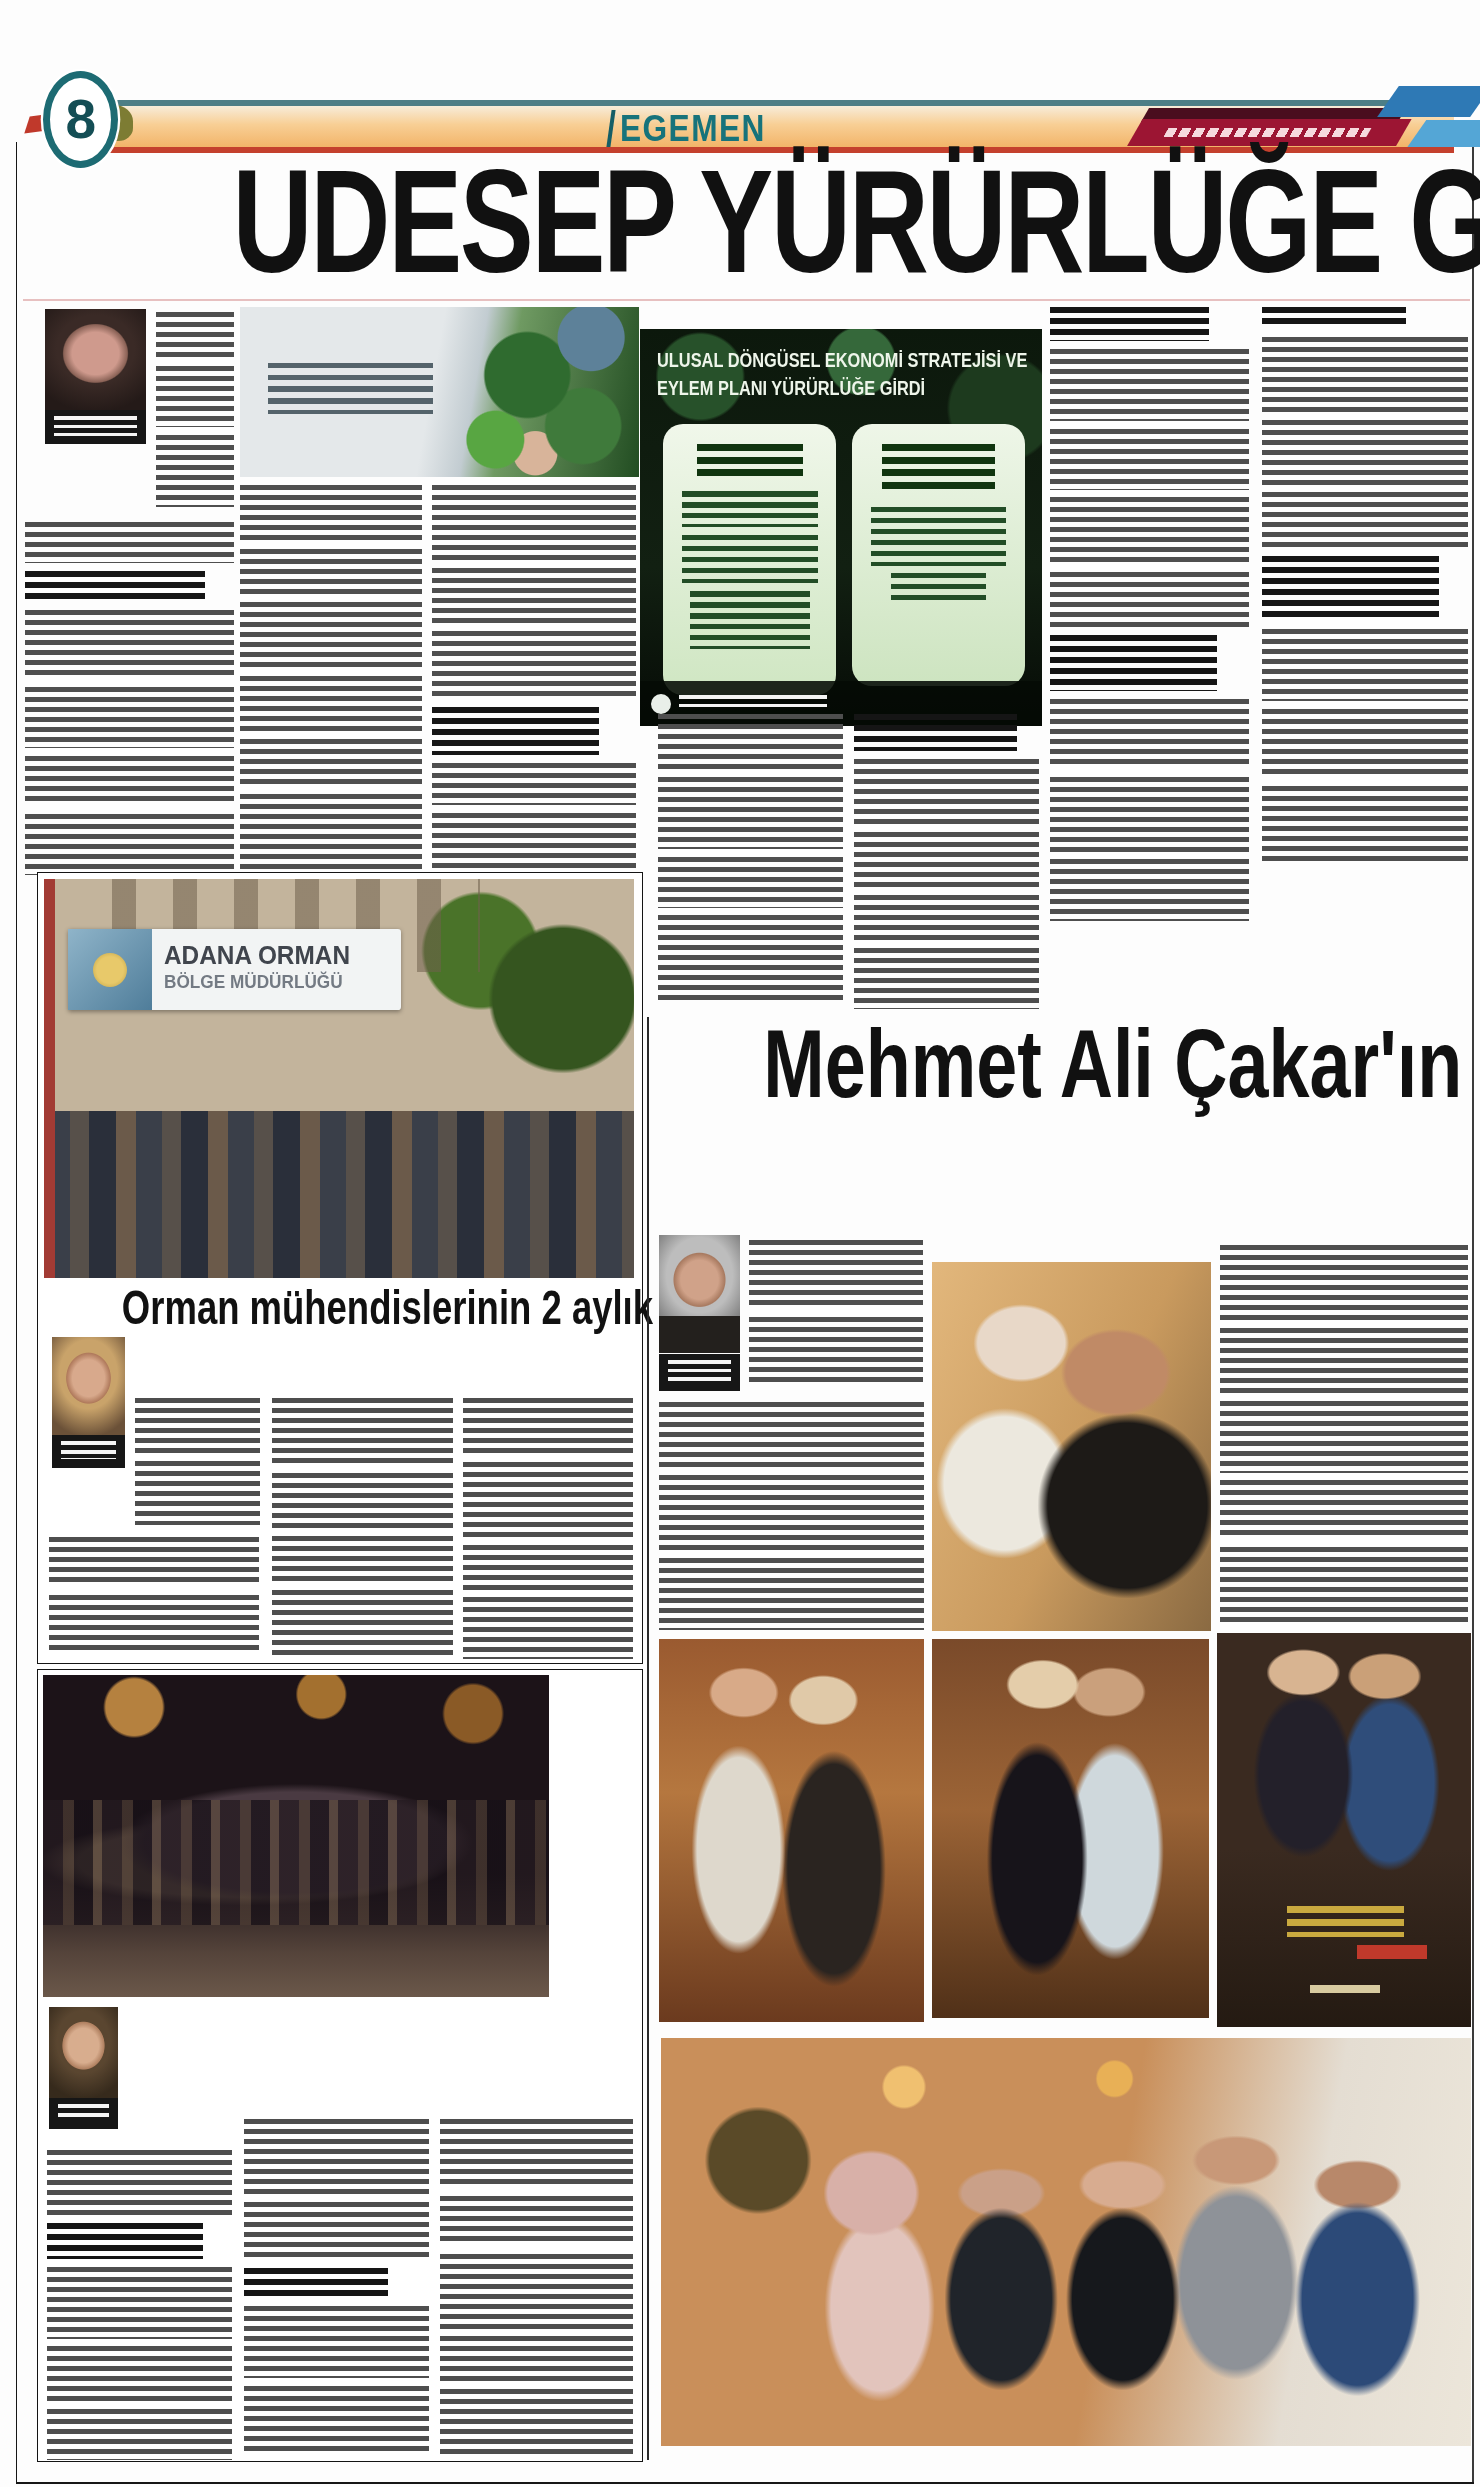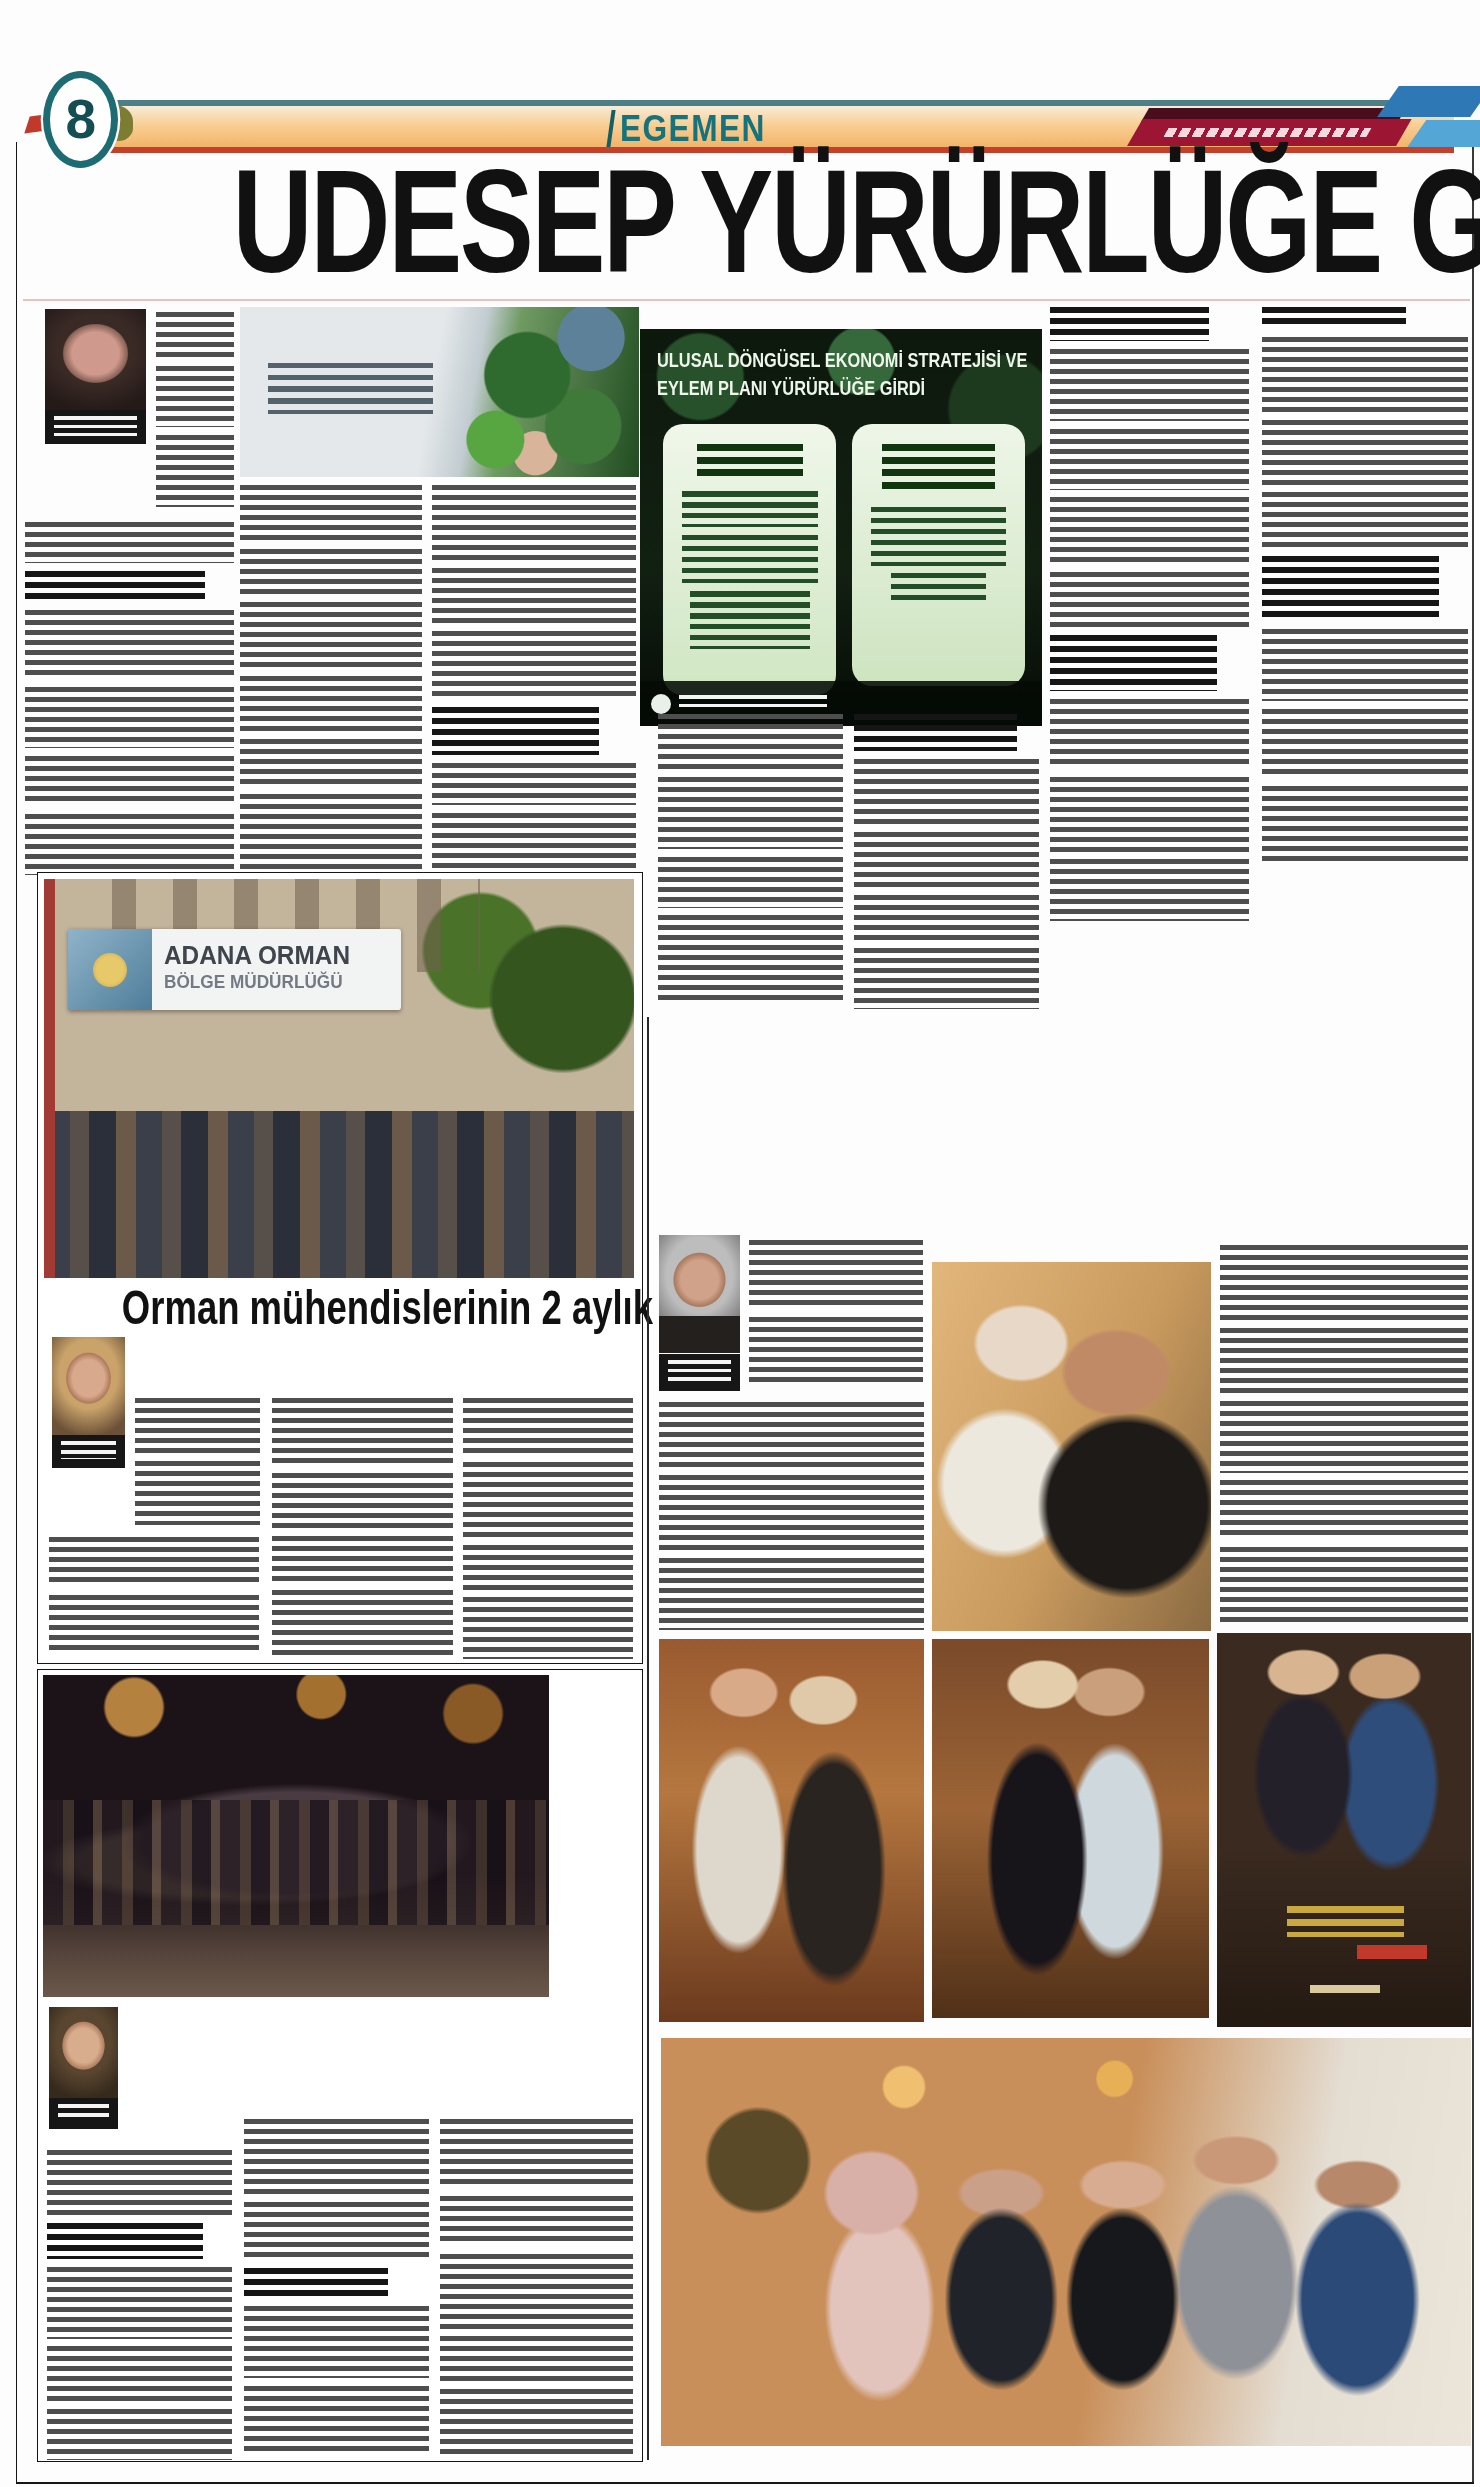--- a/index.html
+++ b/index.html
@@ -264,20 +264,23 @@
       <div class="gk p" style="height:69px;"></div>
       <div class="gk p" style="height:50px;"></div>
       <div class="gk p" style="height:75px;"></div>
       <div class="gk p" style="height:45px;"></div>
       <div class="gk p" style="height:70px;"></div>
     </div>
   </div>
 
   <div class="abs rule" style="left:647px;top:1017px;width:1.6px;height:1443px;background:#2a2a2a;"></div>
 
+  <div class="abs ctr" style="left:653px;top:1017px;width:819px;">
+    <span class="hl cond" style="font-size:97px;line-height:93px;">Mehmet Ali Çakar'ın</span>
+  </div>
 
   <div class="abs ph" style="left:659px;top:1235px;width:81px;height:118px;background:
          radial-gradient(ellipse 42% 30% at 50% 38%,#d0a289 0 55%,#a87a60 75%,transparent 78%),
          radial-gradient(ellipse 74% 58% at 50% 34%,#bdbdbd 55%,#6e6e6e 100%),#e8e4de;">
     <div class="abs" style="left:0;top:81px;width:100%;height:37px;background:#23201d;"></div>
   </div>
   <div class="abs plate" style="left:659px;top:1354px;width:81px;height:37px;">
     <div class="gkw" style="height:22px;"></div>
   </div>
 

